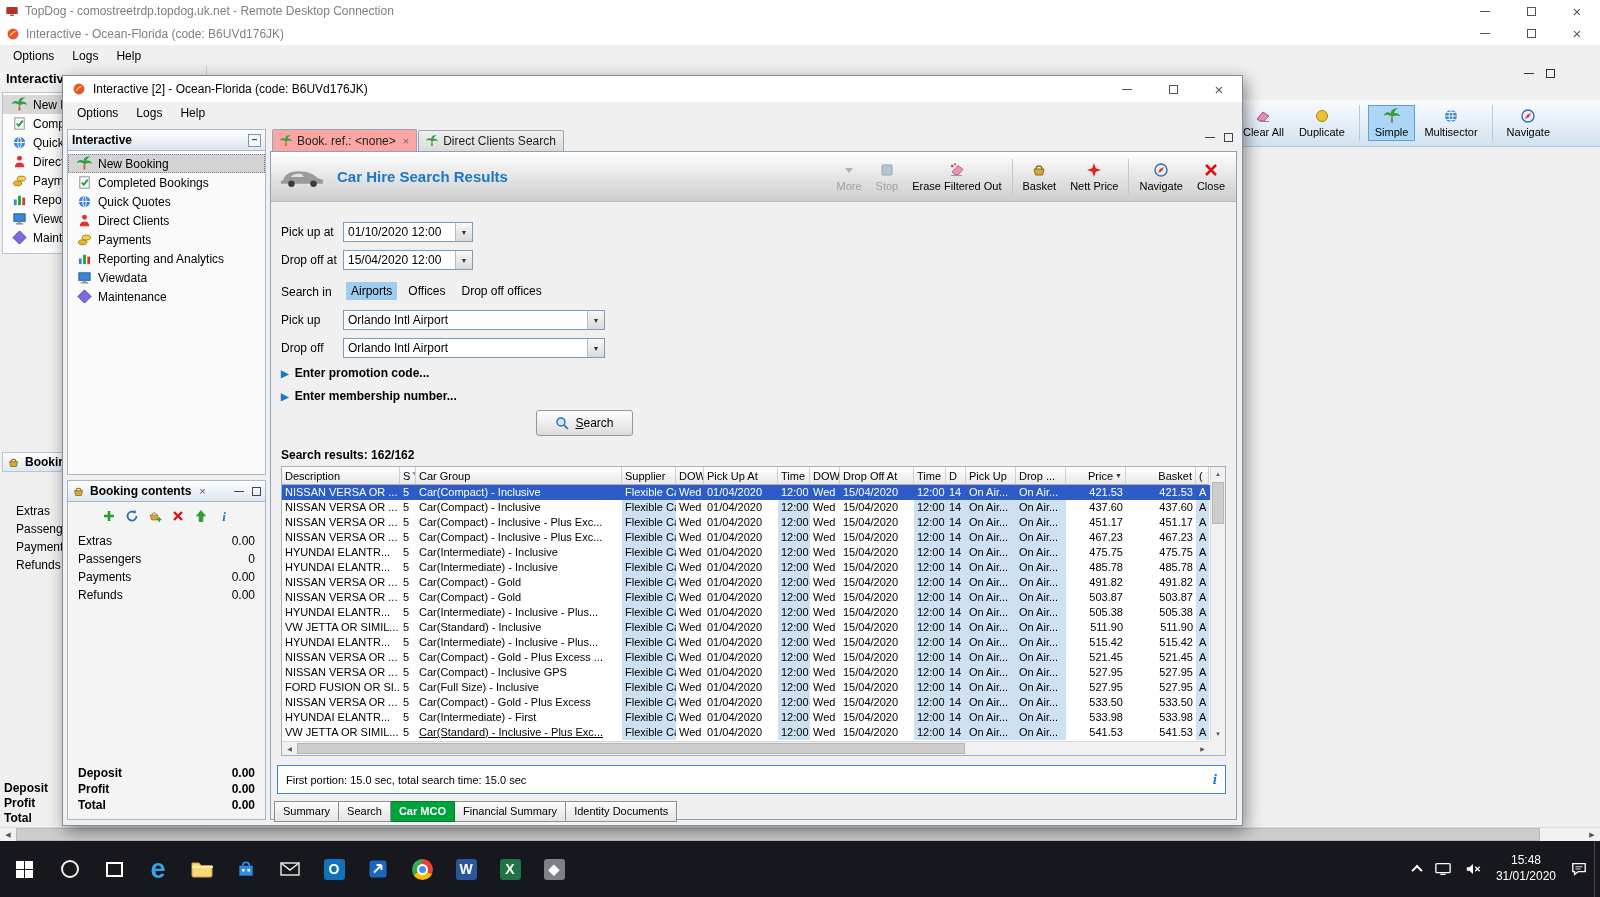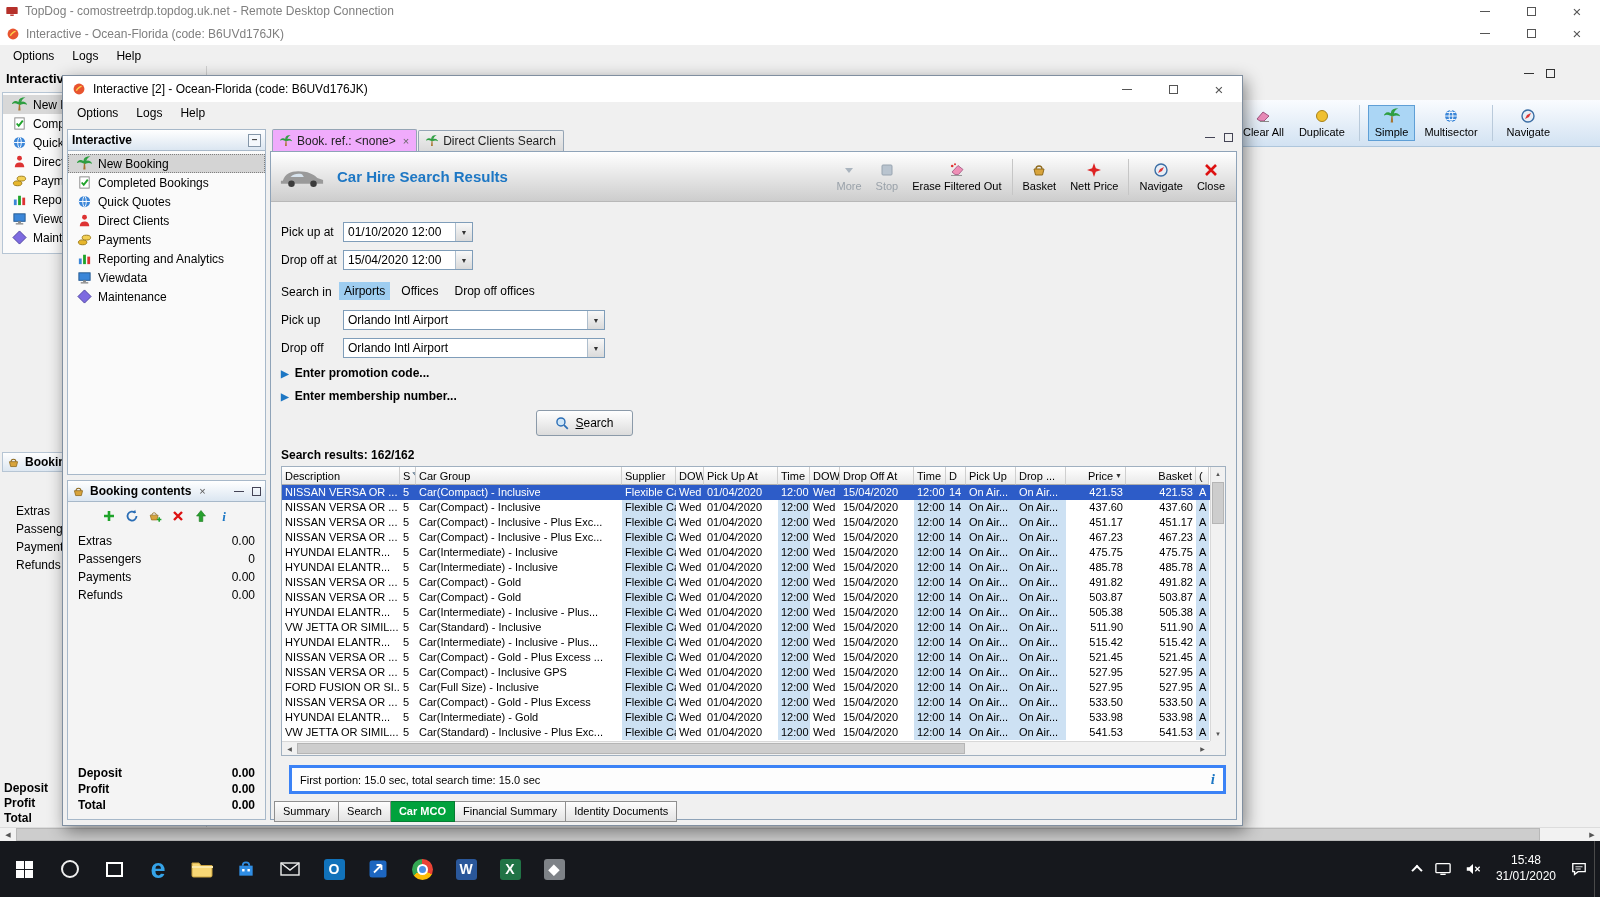--- a/index.html
+++ b/index.html
@@ -63,36 +63,36 @@
 .bc-row{height:18px;display:flex;align-items:center}
 .bc-row .v,.bc-trow .v{margin-left:auto}
 .bc-spacer{flex:1}
 .bc-totals{padding:0 10px 6px;font-weight:bold}
 .bc-trow{height:16px;display:flex;align-items:center}
 
 
 .main-panel{position:absolute;left:207px;top:5px;right:5px;bottom:5px}
 .tabbar{position:relative;height:22px;display:flex;align-items:flex-end;gap:1px;padding-left:2px}
 .tab{height:21px;display:flex;align-items:center;gap:5px;padding:0 7px;font-size:12px;border:1px solid #95a5b5;border-bottom:none;border-radius:2px 2px 0 0;background:linear-gradient(#f0f0f0,#dadada);color:#222;white-space:nowrap}
-.tab.active{background:#f0abfc;height:22px}
+.tab.active{background:#fca5a5;height:22px}
 .tclose{font-size:11px;color:#666;margin-left:2px}
 .tab-corner{position:absolute;right:4px;top:4px;display:flex;gap:9px;color:#445;align-items:center;z-index:3}
 .content{position:absolute;top:22px;left:0;right:0;bottom:0;border:1px solid #8fa3b8;background:#f0f0f0}
 .hdr-band{position:absolute;top:0;left:0;right:0;height:50px;background:linear-gradient(#ffffff,#cdcdcd);border-bottom:1px solid #b8b8b8;display:flex;align-items:center}
 .car-img{margin-left:8px;width:46px;height:26px}
 .page-title{margin-left:12px;font-size:15px;font-weight:bold;color:#1d77c4;white-space:nowrap}
 .hdr-toolbar{margin-left:auto;display:flex;align-items:center;height:100%;padding-right:4px}
 .tool{display:flex;flex-direction:column;align-items:center;justify-content:center;gap:2px;font-size:11px;padding:0 7px;height:100%;white-space:nowrap}
 .tool.disabled{color:#9aa2aa}
 .tool-div{width:1px;height:36px;background:#c6c6c6;margin:0 3px}
 .frm-label{position:absolute;left:10px;white-space:nowrap}
 .combo{position:absolute;background:#fff;border:1px solid #7f9db9;height:20px;display:flex;align-items:center;font-size:12px}
 .combo .val{padding-left:4px;white-space:nowrap;overflow:hidden;flex:1}
 .combo .arrow{width:17px;align-self:stretch;background:linear-gradient(#f8f8f8,#dadada);border-left:1px solid #aebecd;display:flex;align-items:center;justify-content:center;font-size:7px;color:#333}
-.chips{position:absolute;left:68px;display:flex;gap:6px;align-items:flex-start}
+.chips{position:absolute;left:75px;display:flex;gap:6px;align-items:flex-start}
 .chip{padding:2px 5px}
 .chip.selected{background:#9ecdf0}
 .expander{position:absolute;left:10px;display:flex;gap:6px;align-items:center;font-weight:bold}
 .expander .tri{color:#1d77c4;font-size:10px}
 .btn{position:absolute;display:flex;align-items:center;justify-content:center;gap:6px;border:1px solid #8b9aa9;border-radius:3px;background:linear-gradient(#ffffff,#dcdcdc);font-size:12px}
 .results-label{position:absolute;left:10px;top:296px;font-weight:bold}
 
 
 .grid{position:absolute;left:10px;right:10px;top:314px;height:290px;background:#fff;border:1px solid #a0b0c0}
 .grid-hdr{position:absolute;top:0;left:0;right:15px;height:18px;display:flex;overflow:hidden}
@@ -108,21 +108,21 @@
 .g-row.selected .g-cell.blue{background:transparent}
 .grid-vs{position:absolute;top:0;right:0;width:15px;bottom:14px;background:#f1f1f1;border-left:1px solid #d8d8d8}
 .vs-a{position:absolute;left:0;right:0;height:14px;display:flex;align-items:center;justify-content:center;font-size:6px;color:#555}
 .vs-a.up{top:0}.vs-a.down{bottom:0}
 .vs-thumb{position:absolute;left:1px;right:1px;top:15px;height:42px;background:#cdcdcd;border:1px solid #b5b5b5}
 .grid-hs{position:absolute;left:0;right:15px;bottom:0;height:14px;background:#f1f1f1;border-top:1px solid #d8d8d8}
 .hs-a{position:absolute;top:0;bottom:0;width:15px;display:flex;align-items:center;justify-content:center;font-size:6px;color:#555}
 .hs-a.left{left:0}.hs-a.right{right:0}
 .hs-thumb{position:absolute;top:1px;bottom:1px;left:15px;width:72%;background:#cdcdcd;border:1px solid #b5b5b5}
 .grid-corner{position:absolute;right:0;bottom:0;width:15px;height:14px;background:#f1f1f1}
-.status-bar{position:absolute;left:18px;right:10px;top:613px;height:29px;background:#fdfdfd;border:3px solid #3b82f6;display:flex;align-items:center;padding:0 8px;font-size:11px}
+.status-bar{position:absolute;left:6px;right:10px;top:613px;height:29px;background:#fdfdfd;border:1px solid #3b82f6;display:flex;align-items:center;padding:0 8px;font-size:11px}
 .status-bar .info{margin-left:auto;color:#1d77c4;font-weight:bold;font-style:italic;font-family:"Liberation Serif",serif;font-size:15px}
 .btabs{position:absolute;left:3px;top:649px;display:flex}
 .btab{border:1px solid #8f8f8f;border-left-width:0;padding:3px 8px 4px;font-size:11px;background:linear-gradient(#fdfdfd,#e3e3e3);white-space:nowrap}
 .btab:first-child{border-left-width:1px}
 .btab.active{background:#00a23c;color:#fff;font-weight:bold;border-color:#077a34}
 
 
 .taskbar{position:absolute;left:0;right:0;bottom:0;height:56px;background:#16181d;display:flex;align-items:center;color:#fff}
 .tb-start{width:48px;height:100%;display:flex;align-items:center;justify-content:center}
 .winlogo{display:grid;grid-template-columns:8px 8px;grid-template-rows:8px 8px;gap:1px}
@@ -1040,39 +1040,39 @@
                   <div class="g-cell blue" style="width: 20px;">14</div>
                   <div class="g-cell blue" style="width: 50px;">On Air...</div>
                   <div class="g-cell blue" style="width: 50px;">On Air...</div>
                   <div class="g-cell r" style="width: 60px;">533.50</div>
                   <div class="g-cell r" style="width: 70px;">533.50</div>
                   <div class="g-cell blue" style="width: 13px;">A</div>
                 </div>
                 <div class="g-row">
                   <div class="g-cell" style="width: 118px;">HYUNDAI ELANTR...</div>
                   <div class="g-cell" style="width: 16px;">5</div>
-                  <div class="g-cell" style="width: 206px;">Car(Intermediate) - Gold</div>
+                  <div class="g-cell" style="width: 206px;">Car(Intermediate) - First</div>
                   <div class="g-cell blue" style="width: 54px;">Flexible Car...</div>
                   <div class="g-cell" style="width: 28px;">Wed</div>
                   <div class="g-cell" style="width: 74px;">01/04/2020</div>
                   <div class="g-cell blue" style="width: 32px;">12:00</div>
                   <div class="g-cell" style="width: 30px;">Wed</div>
                   <div class="g-cell" style="width: 74px;">15/04/2020</div>
                   <div class="g-cell blue" style="width: 32px;">12:00</div>
                   <div class="g-cell blue" style="width: 20px;">14</div>
                   <div class="g-cell blue" style="width: 50px;">On Air...</div>
                   <div class="g-cell blue" style="width: 50px;">On Air...</div>
                   <div class="g-cell r" style="width: 60px;">533.98</div>
                   <div class="g-cell r" style="width: 70px;">533.98</div>
                   <div class="g-cell blue" style="width: 13px;">A</div>
                 </div>
                 <div class="g-row">
                   <div class="g-cell" style="width: 118px;">VW JETTA OR SIMIL...</div>
                   <div class="g-cell" style="width: 16px;">5</div>
-                  <div class="g-cell" style="width: 206px;">Car(Standard) - Inclusive - Plus Exc...</div>
+                  <div class="g-cell" style="width: 206px; text-decoration: underline;">Car(Standard) - Inclusive - Plus Exc...</div>
                   <div class="g-cell blue" style="width: 54px;">Flexible Car...</div>
                   <div class="g-cell" style="width: 28px;">Wed</div>
                   <div class="g-cell" style="width: 74px;">01/04/2020</div>
                   <div class="g-cell blue" style="width: 32px;">12:00</div>
                   <div class="g-cell" style="width: 30px;">Wed</div>
                   <div class="g-cell" style="width: 74px;">15/04/2020</div>
                   <div class="g-cell blue" style="width: 32px;">12:00</div>
                   <div class="g-cell blue" style="width: 20px;">14</div>
                   <div class="g-cell blue" style="width: 50px;">On Air...</div>
                   <div class="g-cell blue" style="width: 50px;">On Air...</div>

